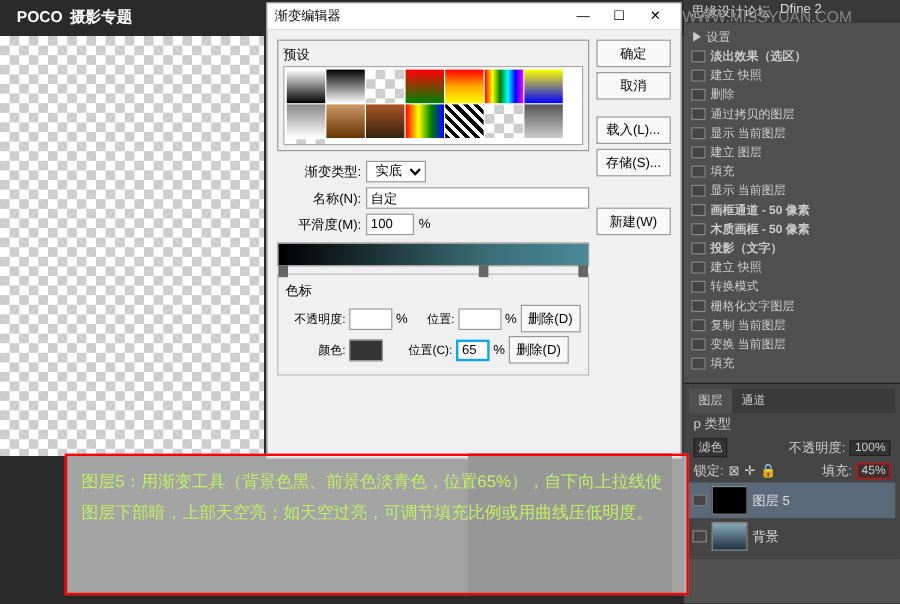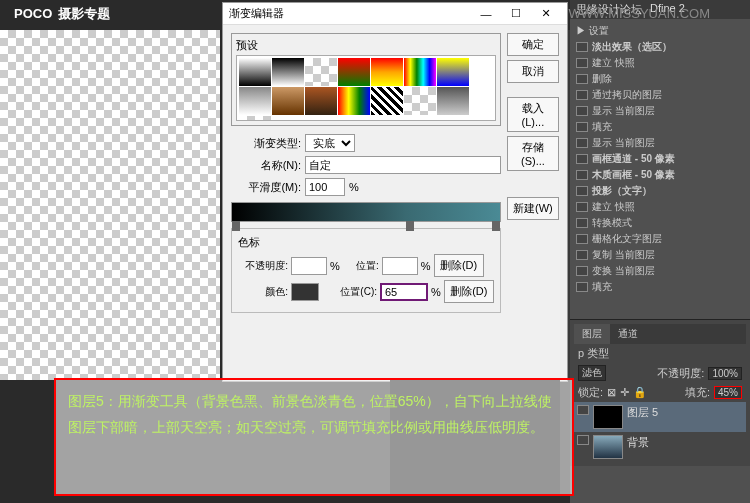--- a/index.html
+++ b/index.html
@@ -37,21 +37,21 @@
 .toolstrip{position:absolute;top:30px;left:568px;width:14px;background:#3a3a3a;height:350px;display:flex;flex-direction:column;gap:8px;padding-top:10px;align-items:center}
 .toolstrip div{width:10px;height:10px;color:#aaa;font-size:10px;text-align:center}
 .layerlist{padding:4px;height:300px;overflow:hidden}
 .litem{display:flex;align-items:center;padding:1px 2px;gap:4px}
 .eye{width:12px;height:10px;border:1px solid #888;background:#444}
 .litem span{font-size:10px;color:#ccc}
 .bold{font-weight:bold}
 .lpanel{border-top:1px solid #222;background:#454545;padding:4px}
 .lprow{display:flex;align-items:center;gap:4px;padding:2px 4px;font-size:10px;color:#ccc}
 .lprow .sel{background:#333;border:1px solid #222;padding:0 3px;font-size:10px}
-.thumbrow{display:flex;align-items:flex-start;gap:4px;padding:3px;background:#5a6a7a}
+.thumbrow{display:flex;align-items:center;gap:4px;padding:3px;background:#5a6a7a}
 .thumb{width:30px;height:24px;background:#000;border:1px solid #888}
 .tabhdr{display:flex;background:#3a3a3a;padding:0}
 .tabhdr span{padding:3px 8px;font-size:10px;color:#ccc}
 .tabhdr .active{background:#505050}
 </style>
 </head>
 <body>
 
 <div class="logo"><span>POCO</span><span>摄影专题</span></div>
 
@@ -123,21 +123,21 @@
           <label style="width:36px">位置:</label>
           <input class="inp" style="width: 36px;" disabled="">
           <span>%</span>
           <button class="btn" style="width:50px">删除(D)</button>
         </div>
         <div class="frow">
           <label>颜色:</label>
           <div class="inp" style="width:28px;background:#333"></div>
           <span style="width:8px"></span>
           <label style="width:44px">位置(C):</label>
-          <input class="inp" style="width: 48px; border: 2px solid #701a75;" value="65">
+          <input class="inp" style="width: 28px; border: 2px solid #0ea5e9;" value="65">
           <span>%</span>
           <button class="btn" style="width:50px">删除(D)</button>
         </div>
       </div>
     </div>
     <div class="rightcol">
       <button class="btn">确定</button>
       <button class="btn">取消</button>
       <div style="height:6px"></div>
       <button class="btn">载入(L)...</button>
@@ -177,20 +177,24 @@
         <div class="litem">
           <div class="eye"></div>
           <span>通过拷贝的图层</span>
         </div>
         <div class="litem">
           <div class="eye"></div>
           <span>显示 当前图层</span>
         </div>
         <div class="litem">
           <div class="eye"></div>
+          <span>建立 图层</span>
+        </div>
+        <div class="litem">
+          <div class="eye"></div>
           <span>填充</span>
         </div>
         <div class="litem">
           <div class="eye"></div>
           <span>显示 当前图层</span>
         </div>
         <div class="litem">
           <div class="eye"></div>
           <span class="bold">画框通道 - 50 像素</span>
         </div>

